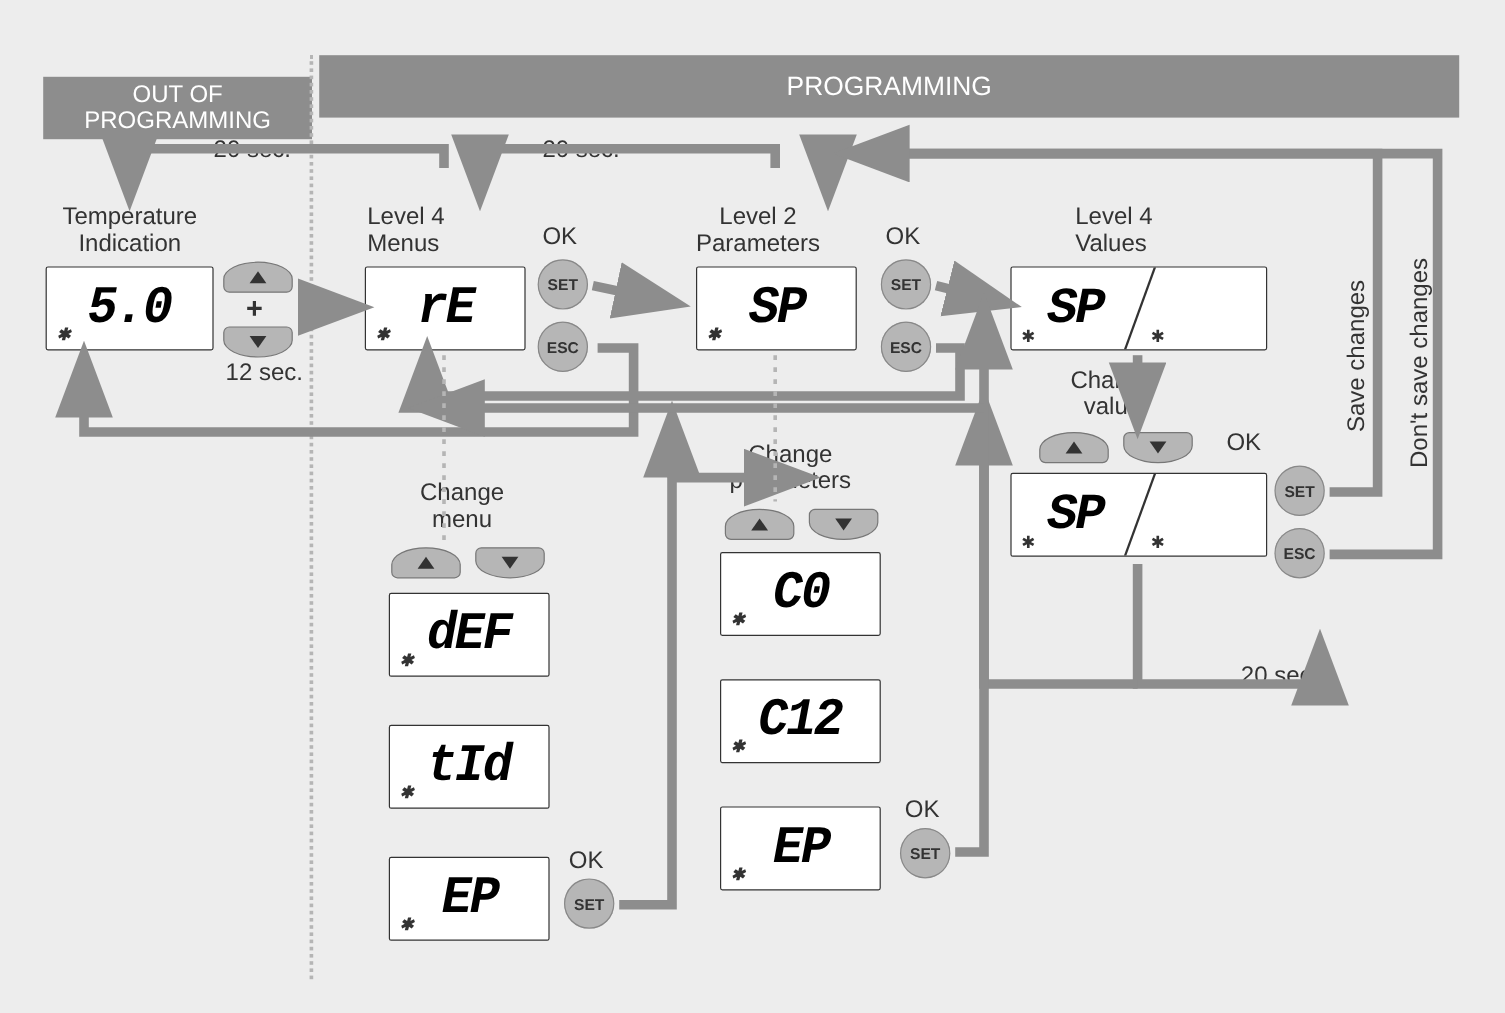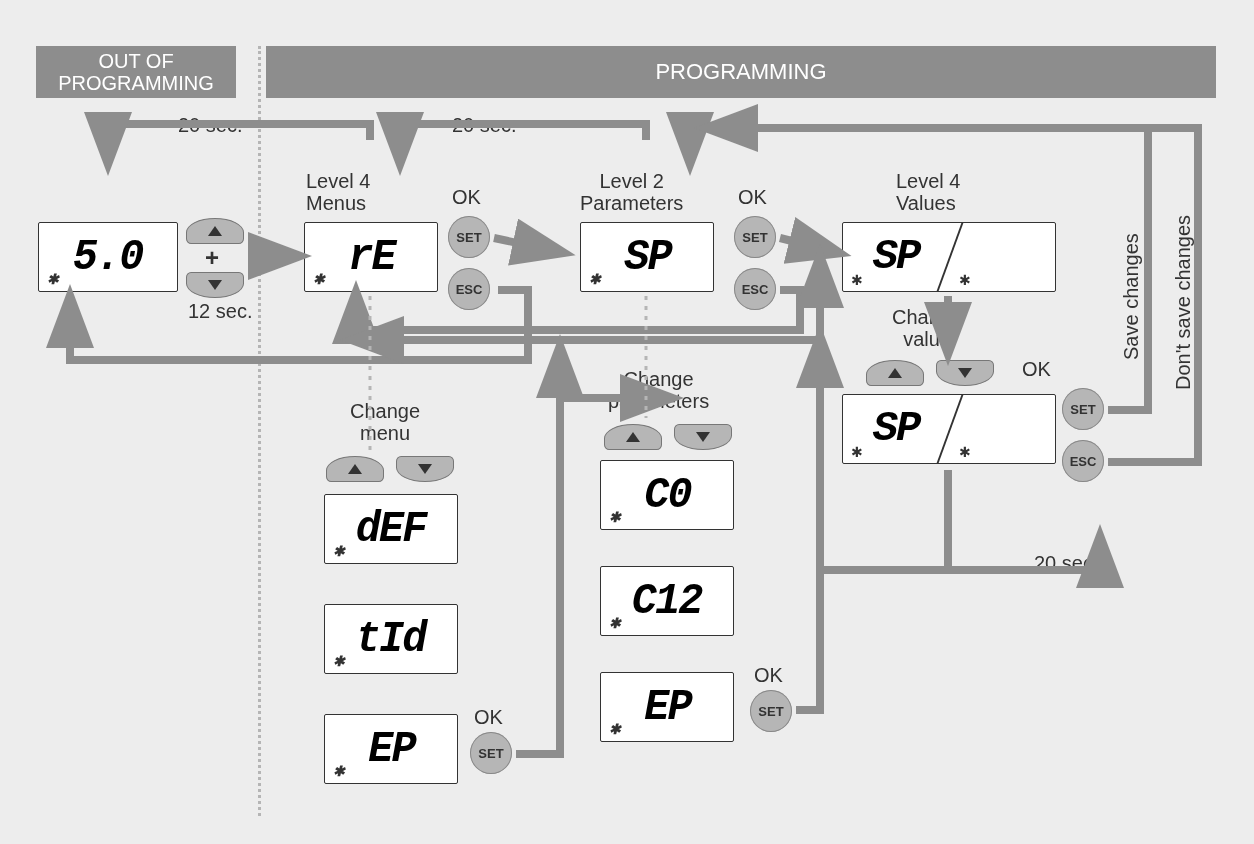--- a/index.html
+++ b/index.html
@@ -25,29 +25,31 @@
   .split-lcd .half .t{font-size:42px;letter-spacing:-2px}
   .split-lcd .diag{position:absolute;top:0;bottom:0;left:50%;width:2px;background:#333;transform:skewX(-20deg)}
   svg.flows{position:absolute;left:0;top:0;pointer-events:none}
 </style>
 </head>
 <body>
 
 <div id="page">
 
 
-  <div class="bar small" style="left:36px;top:46px;width:200px;height:52px;white-space:pre">OUT OF
+  <div class="bar small" style="left:36px;top:64px;width:224px;height:52px;white-space:pre">OUT OF
 PROGRAMMING</div>
   <div class="bar" style="left:266px;top:46px;width:950px;height:52px">PROGRAMMING</div>
 
   <div class="sep-dot" style="left:258px;top:46px;height:770px"></div>
 
   <div class="lbl" style="left:178px;top:114px">20 sec.</div>
   <div class="lbl" style="left:452px;top:114px">20 sec.</div>
 
+  <div class="lbl" style="left:52px;top:170px;white-space:pre">Temperature
+Indication</div>
   <div class="lbl" style="left:306px;top:170px;white-space:pre;text-align:left">Level 4
 Menus</div>
   <div class="lbl" style="left:580px;top:170px;white-space:pre;text-align:center">Level 2
 Parameters</div>
   <div class="lbl" style="left:896px;top:170px;white-space:pre;text-align:left">Level 4
 Values</div>
 
   <div class="lbl" style="left:452px;top:186px">OK</div>
   <div class="lbl" style="left:738px;top:186px">OK</div>
 

